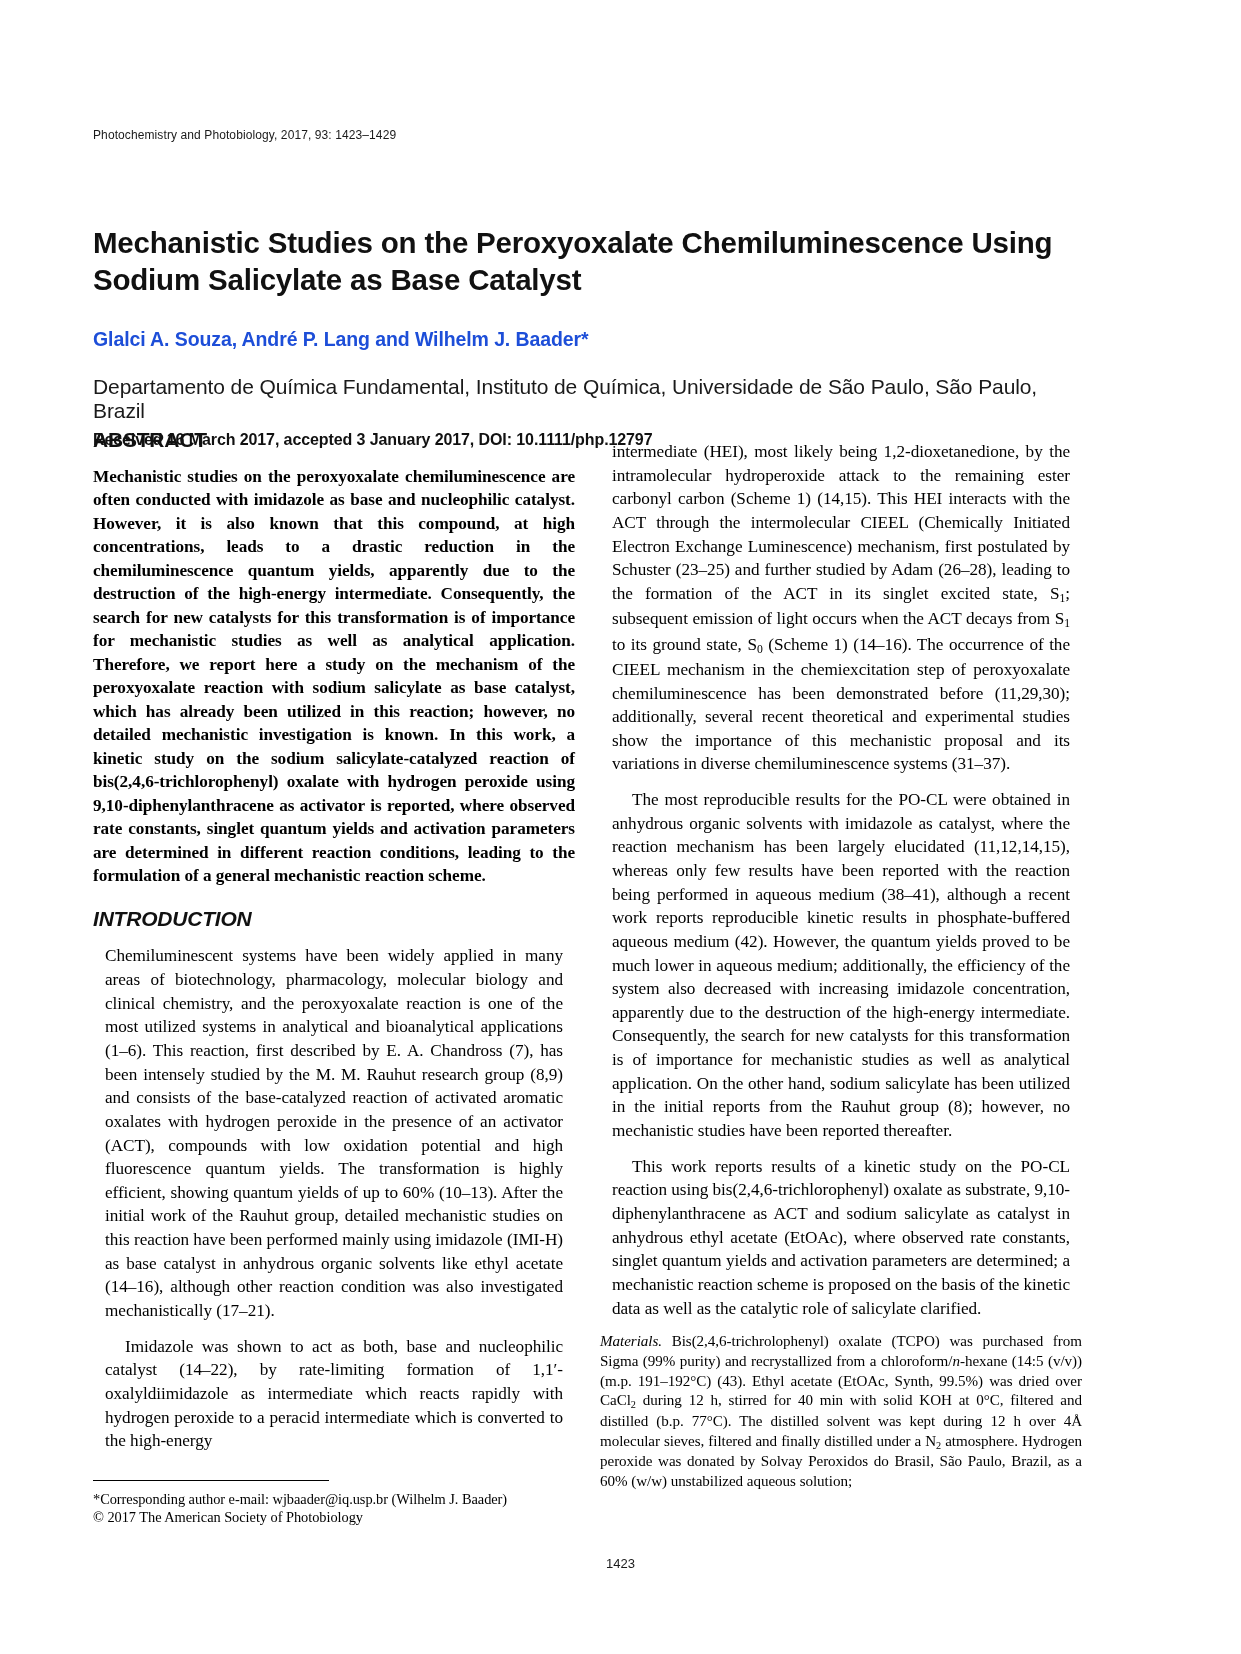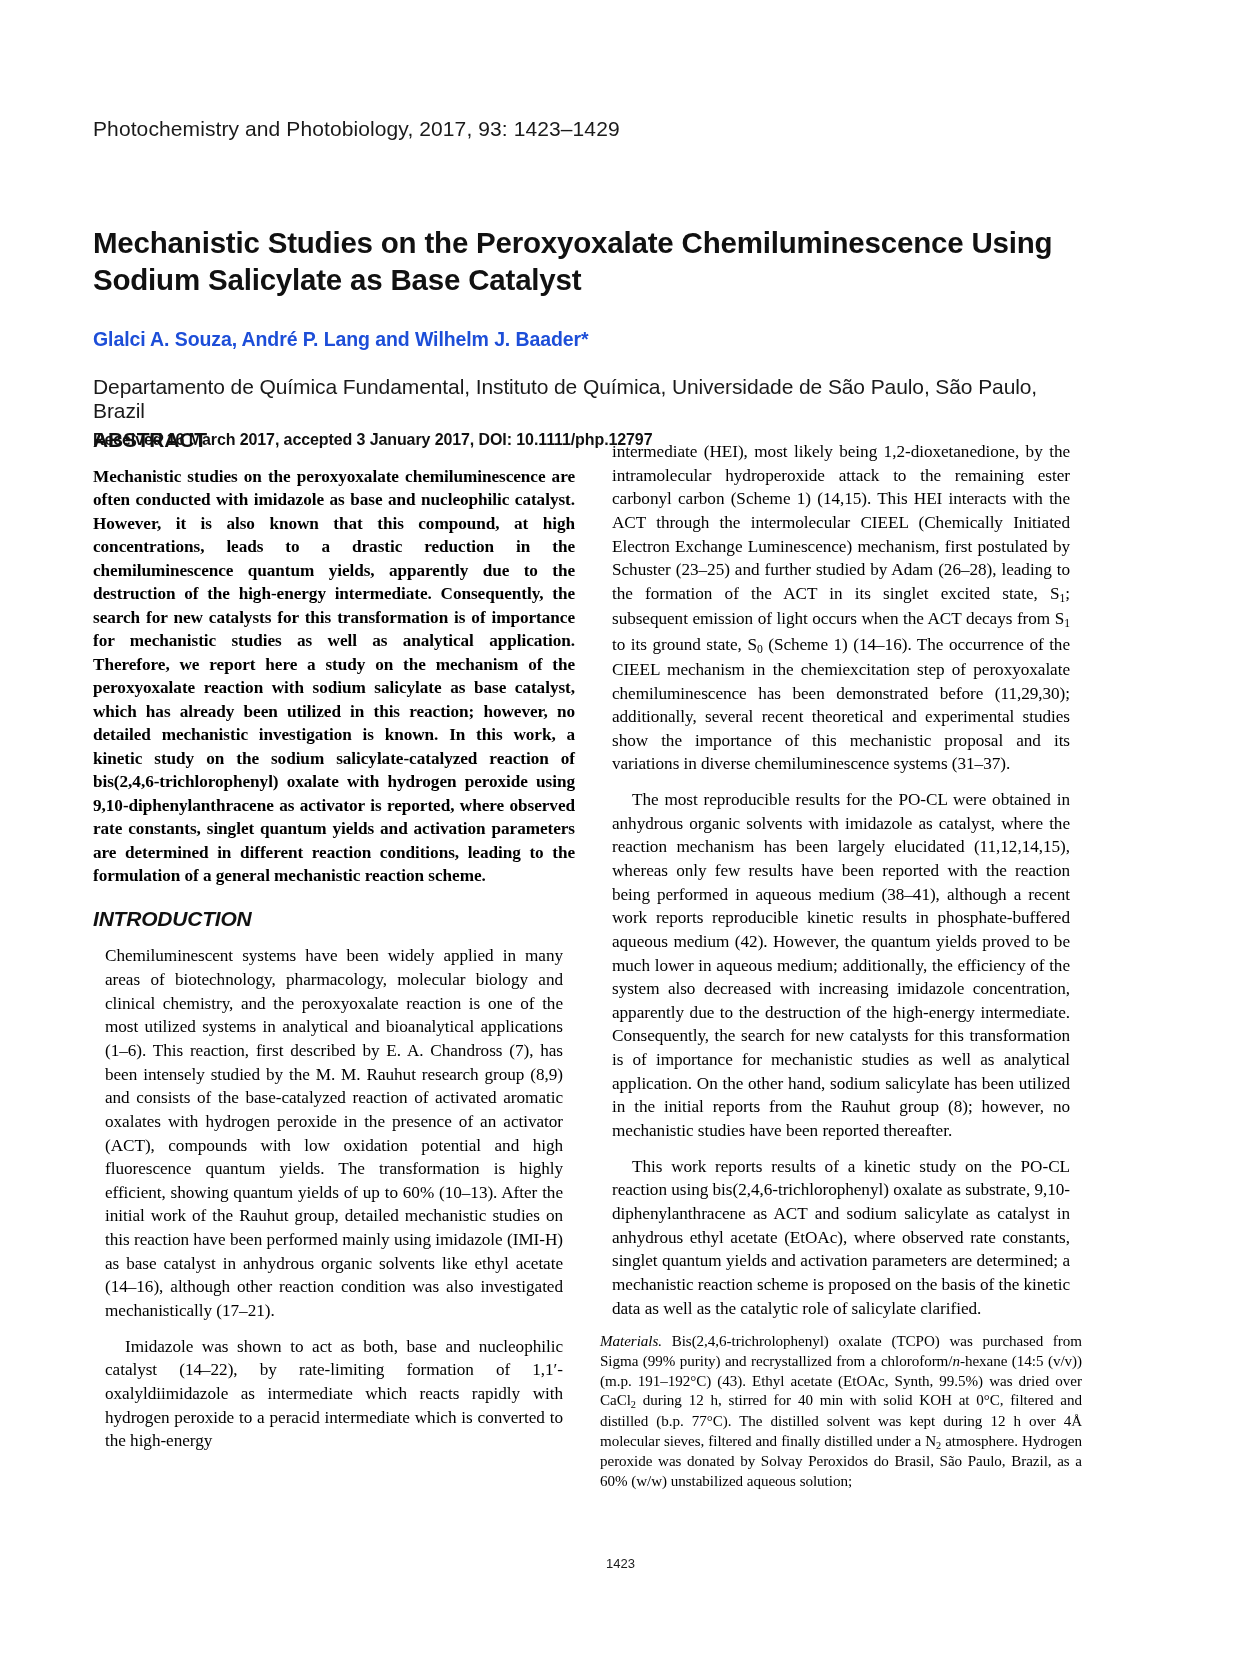--- a/index.html
+++ b/index.html
@@ -21,23 +21,23 @@
     width: 1241px;
     height: 1654px;
     box-sizing: border-box;
     padding: 0;
   }
 
   
   .running-head {
     position: absolute;
     left: 93px;
-    top: 117px;
-    font-family: "Liberation Sans", "DejaVu Sans", sans-serif;
-    font-size: 21px;
+    top: 128px;
+    font-family: "Liberation Sans", "DejaVu Sans", sans-serif;
+    font-size: 12px;
     letter-spacing: 0.1px;
     color: #1a1a1a;
   }
 
   
   .title-block {
     position: absolute;
     left: 93px;
     top: 224px;
     width: 1000px;
@@ -194,16 +194,21 @@
 
     <p class="body">The most reproducible results for the PO-CL were obtained in anhydrous organic solvents with imidazole as catalyst, where the reaction mechanism has been largely elucidated (11,12,14,15), whereas only few results have been reported with the reaction being performed in aqueous medium (38–41), although a recent work reports reproducible kinetic results in phosphate-buffered aqueous medium (42). However, the quantum yields proved to be much lower in aqueous medium; additionally, the efficiency of the system also decreased with increasing imidazole concentration, apparently due to the destruction of the high-energy intermediate. Consequently, the search for new catalysts for this transformation is of importance for mechanistic studies as well as analytical application. On the other hand, sodium salicylate has been utilized in the initial reports from the Rauhut group (8); however, no mechanistic studies have been reported thereafter.</p>
 
     <p class="body">This work reports results of a kinetic study on the PO-CL reaction using bis(2,4,6-trichlorophenyl) oxalate as substrate, 9,10-diphenylanthracene as ACT and sodium salicylate as catalyst in anhydrous ethyl acetate (EtOAc), where observed rate constants, singlet quantum yields and activation parameters are determined; a mechanistic reaction scheme is proposed on the basis of the kinetic data as well as the catalytic role of salicylate clarified.</p>
 
 
     <p class="small"><span class="ital">Materials.</span><span> Bis(2,4,6-trichrolophenyl) oxalate (TCPO) was purchased from Sigma (99% purity) and recrystallized from a chloroform/</span><span class="ital">n</span><span>-hexane (14:5 (v/v)) (m.p. 191–192°C) (43). Ethyl acetate (EtOAc, Synth, 99.5%) was dried over CaCl</span><sub>2</sub><span> during 12 h, stirred for 40 min with solid KOH at 0°C, filtered and distilled (b.p. 77°C). The distilled solvent was kept during 12 h over 4Å molecular sieves, filtered and finally distilled under a N</span><sub>2</sub><span> atmosphere. Hydrogen peroxide was donated by Solvay Peroxidos do Brasil, São Paulo, Brazil, as a 60% (w/w) unstabilized aqueous solution;</span></p>
 
   </div>
 
+  <div class="footnote">
+    <div class="rule"></div>
+    <p>*Corresponding author e-mail: wjbaader@iq.usp.br (Wilhelm J. Baader)</p>
+    <p>© 2017 The American Society of Photobiology</p>
+  </div>
 
   <div class="page-number">1423</div>
 
 </div>
 
 </body></html>

